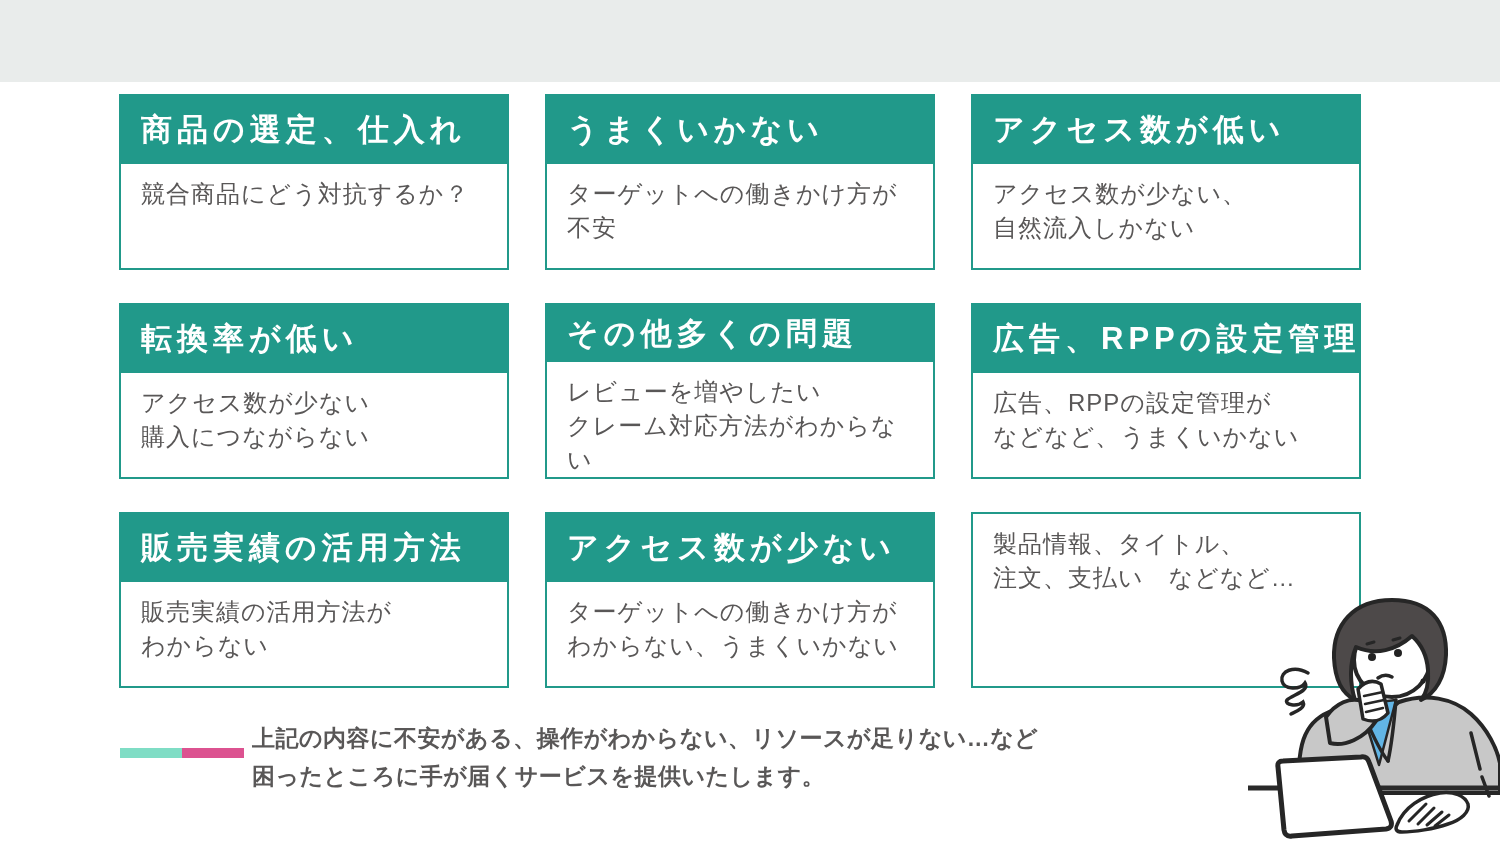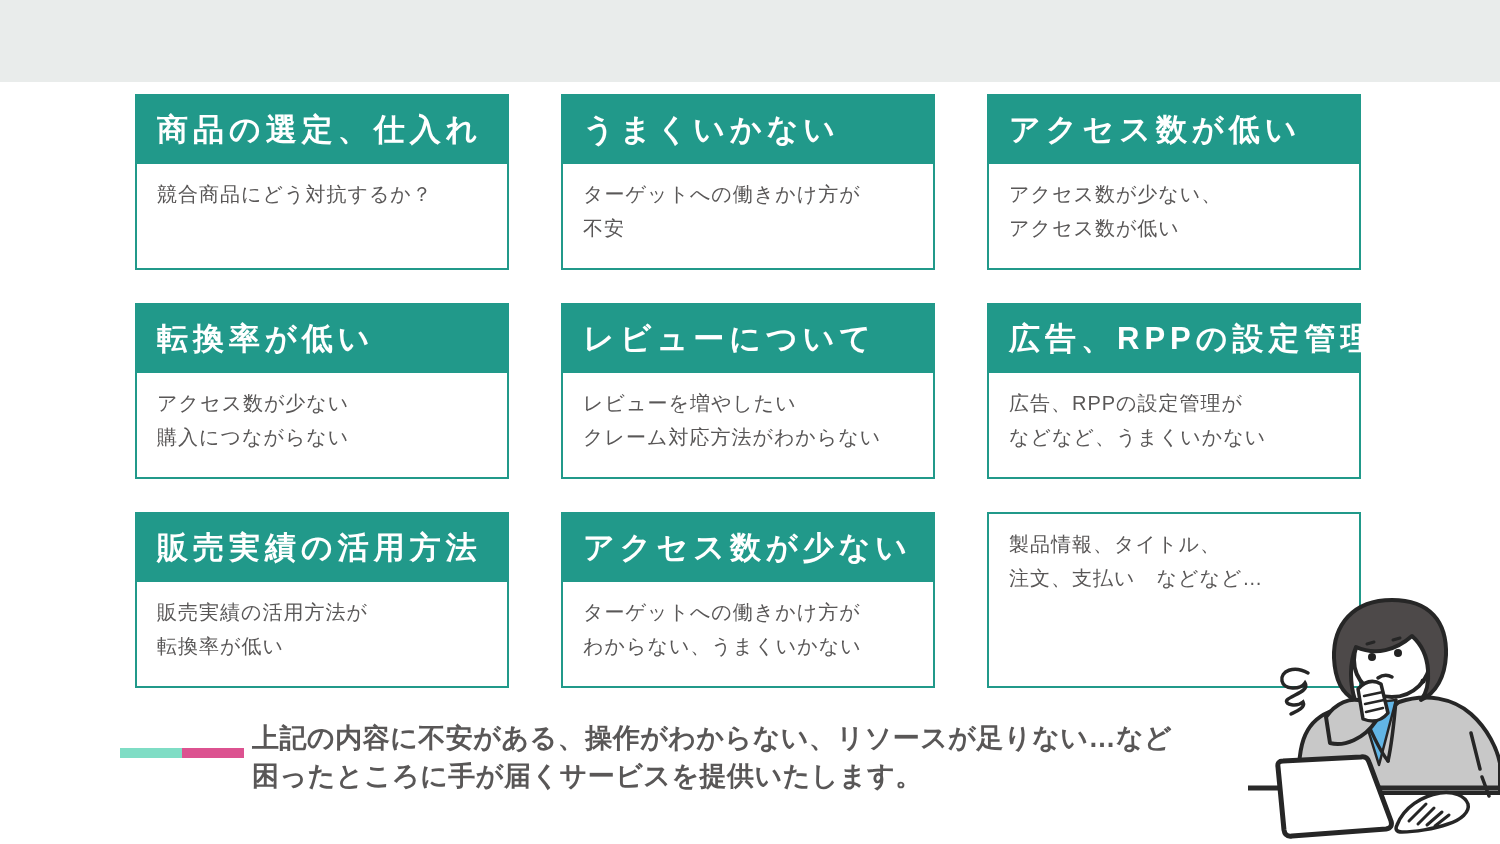--- a/index.html
+++ b/index.html
@@ -23,52 +23,51 @@
     grid-auto-rows: 176px;
     row-gap: 33px;
     z-index: 1;
   }
   .card {
     box-sizing: border-box;
     border: 2px solid #21998a;
     background: #ffffff;
     display: flex;
     flex-direction: column;
-    margin-left: 16px;
   }
   .card-header {
     height: 68px;
     display: flex;
     align-items: center;
     padding: 0 20px;
     background: #21998a;
     color: #ffffff;
     font-size: 31px;
     font-weight: bold;
     letter-spacing: 5px;
     white-space: nowrap;
   }
   .card-body {
     padding: 13px 20px 0 20px;
-    font-size: 20px;
+    font-size: 24px;
     letter-spacing: 1px;
     line-height: 34px;
     color: #595757;
     white-space: pre-line;
   }
   .accent {
     position: absolute; left: 120px; top: 748px;
     display: flex;
     z-index: 1;
   }
   .accent .seg-mint { width: 62px; height: 10px; background: #7fddc5; }
   .accent .seg-pink { width: 62px; height: 10px; background: #dc5290; }
   .footer-text {
     position: absolute; left: 252px; top: 719px;
-    font-size: 27px;
+    font-size: 23px;
     font-weight: bold;
     letter-spacing: 0.5px;
     line-height: 38px;
     color: #595757;
     white-space: pre-line;
     z-index: 1;
   }
   .illustration {
     position: absolute; left: 1242px; top: 597px;
     width: 258px; height: 247px;
@@ -86,41 +85,41 @@
     <div class="card-body">競合商品にどう対抗するか？</div>
   </div>
   <div class="card">
     <div class="card-header">うまくいかない</div>
     <div class="card-body">ターゲットへの働きかけ方が
 不安</div>
   </div>
   <div class="card">
     <div class="card-header">アクセス数が低い</div>
     <div class="card-body">アクセス数が少ない、
-アクセス数が低い</div>
+自然流入しかない</div>
   </div>
   <div class="card">
     <div class="card-header">転換率が低い</div>
     <div class="card-body">アクセス数が少ない
 購入につながらない</div>
   </div>
   <div class="card">
-    <div class="card-header">レビューについて</div>
+    <div class="card-header">その他多くの問題</div>
     <div class="card-body">レビューを増やしたい
 クレーム対応方法がわからない</div>
   </div>
   <div class="card">
     <div class="card-header">広告、RPPの設定管理</div>
     <div class="card-body">広告、RPPの設定管理が
 などなど、うまくいかない</div>
   </div>
   <div class="card">
     <div class="card-header">販売実績の活用方法</div>
     <div class="card-body">販売実績の活用方法が
-転換率が低い</div>
+わからない</div>
   </div>
   <div class="card">
     <div class="card-header">アクセス数が少ない</div>
     <div class="card-body">ターゲットへの働きかけ方が
 わからない、うまくいかない</div>
   </div>
   <div class="card">
     <div class="card-body">製品情報、タイトル、
 注文、支払い　などなど…</div>
   </div>

